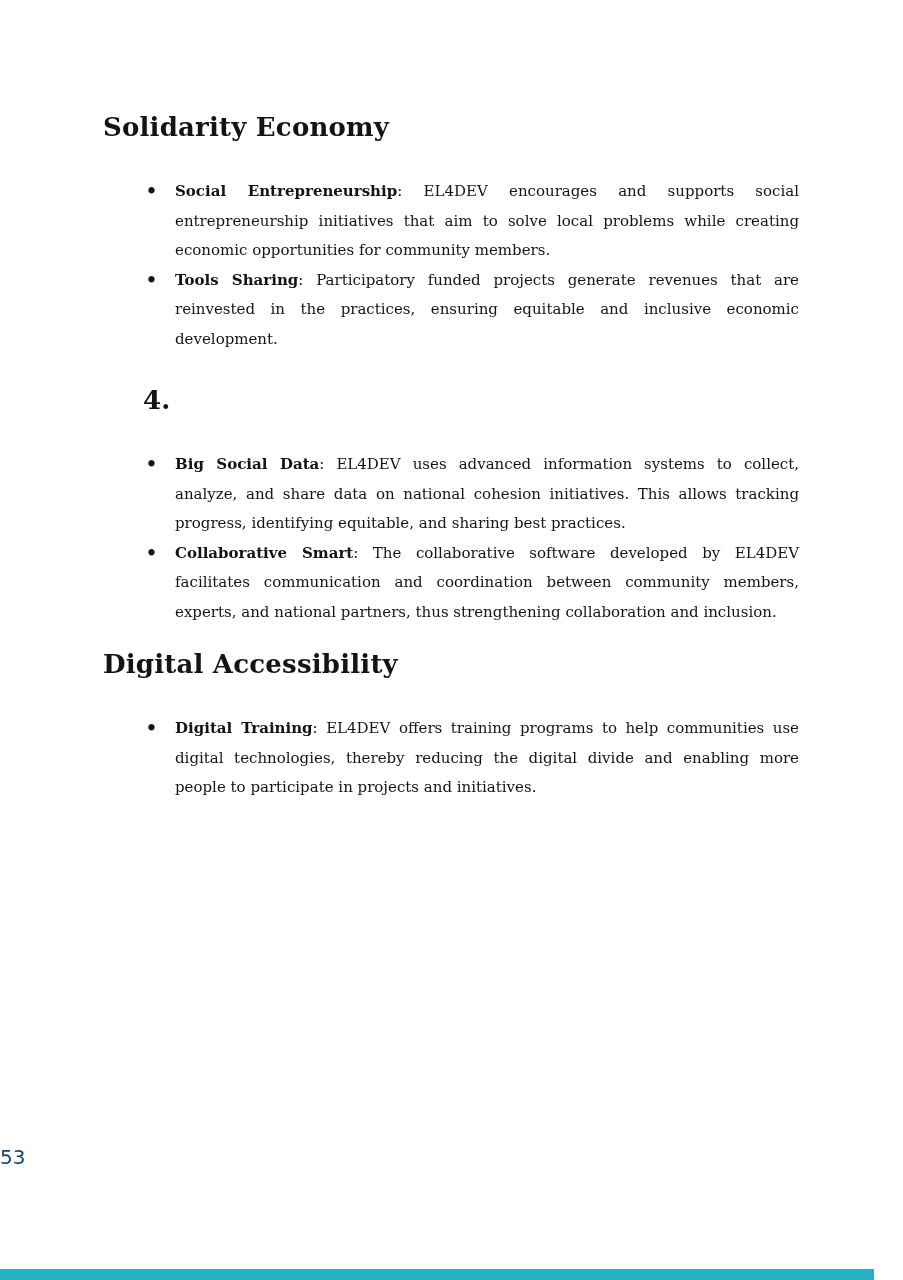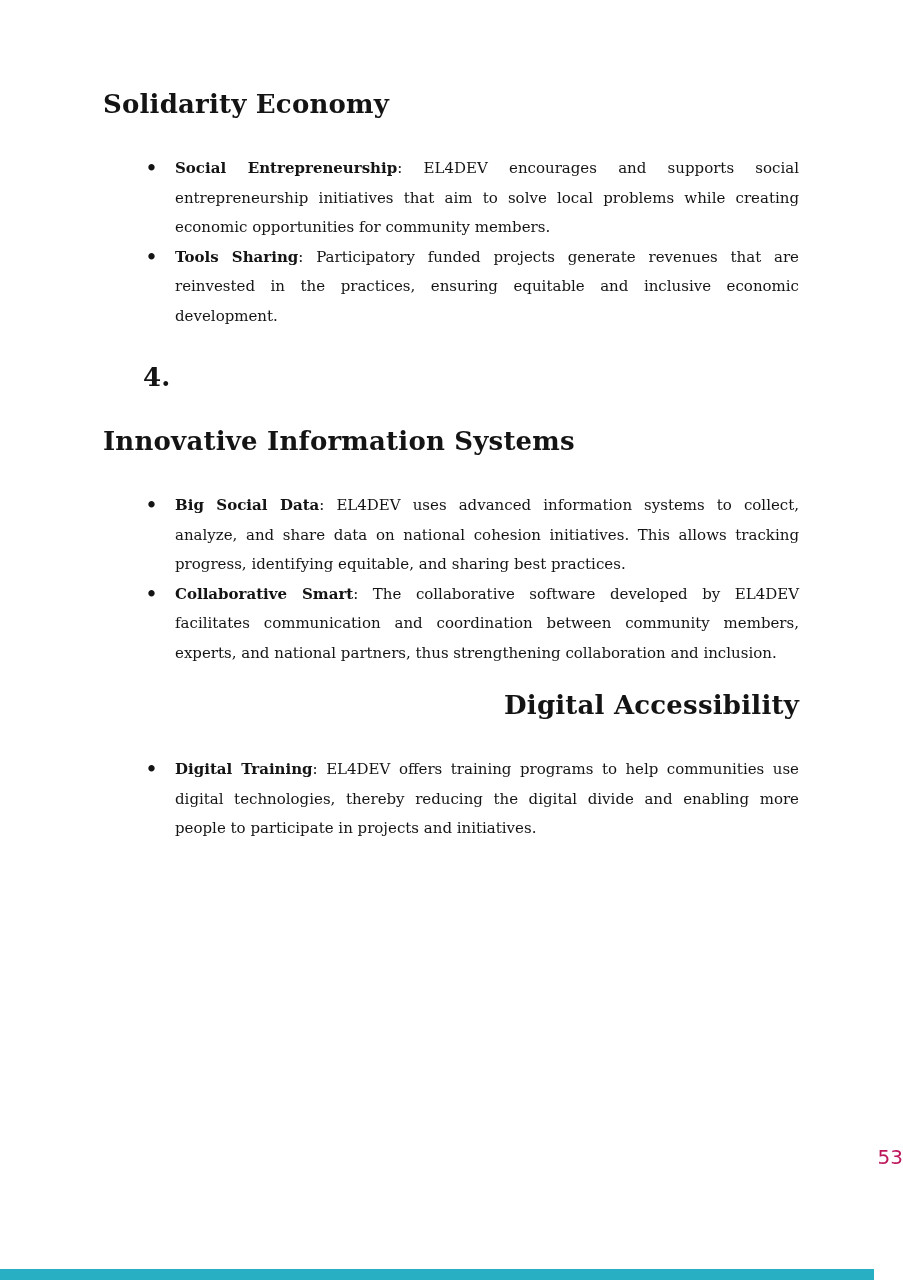--- a/index.html
+++ b/index.html
@@ -10,30 +10,31 @@
     color: #141414;
     font-family: "DejaVu Serif", serif;
     position: relative;
     overflow: hidden;
   }
   .page {
     position: absolute;
     inset: 0;
     box-sizing: border-box;
     padding: 88px 104px 0 103px;
+    margin-top: 23px;
   }
   .doc-heading {
     font-size: 26px;
     font-weight: bold;
     line-height: 33px;
     margin: 0;
     letter-spacing: 0.2px;
   }
   .doc-heading.h-innovative { margin-top: 31px; }
-  .doc-heading.h-digital    { margin-top: 21px; text-align: right; }
+  .doc-heading.h-digital    { margin-top: 21px; }
   .num-heading {
     display: flex;
     font-size: 26px;
     font-weight: bold;
     line-height: 33px;
     margin-top: 30px;
     padding-left: 40px;
     letter-spacing: 0.2px;
   }
   .num-heading .num { flex: none; width: 39px; }
@@ -60,25 +61,25 @@
     line-height: 29.5px;
     text-align: justify;
   }
   .para.cut { text-align-last: justify; }
   .para strong { font-weight: bold; }
   .page-number {
     position: absolute;
     top: 1145px;
     left: 0;
     right: 0;
-    text-align: right;
+    text-align: left;
     font-family: "DejaVu Sans", sans-serif;
     font-size: 20px;
     line-height: 24px;
-    color: #be185d;
+    color: #0c4a6e;
   }
   .progress-track {
     position: absolute;
     left: 0;
     bottom: 0;
     width: 100%;
     height: 11px;
     background: transparent;
   }
   .progress-fill {
@@ -103,21 +104,20 @@
       <p class="para">
         <strong>Tools Sharing</strong><span>: </span><span>Participatory funded projects generate revenues that are reinvested in the practices, ensuring equitable and inclusive economic development.</span>
       </p>
     </li>
   </ul>
 
   <div class="num-heading">
     <span class="num">4.</span>
   </div>
 
-  <h1 class="doc-heading h-innovative">Innovative Information Systems</h1>
 
   <ul class="doc-list">
     <li>
       <p class="para">
         <strong>Big Social Data</strong><span>: </span><span>EL4DEV uses advanced information systems to collect, analyze, and share data on national cohesion initiatives. This allows tracking progress, identifying equitable, and sharing best practices.</span>
       </p>
     </li>
     <li>
       <p class="para">
         <strong>Collaborative Smart</strong><span>: </span><span>The collaborative software developed by EL4DEV facilitates communication and coordination between community members, experts, and national partners, thus strengthening collaboration and inclusion.</span>

